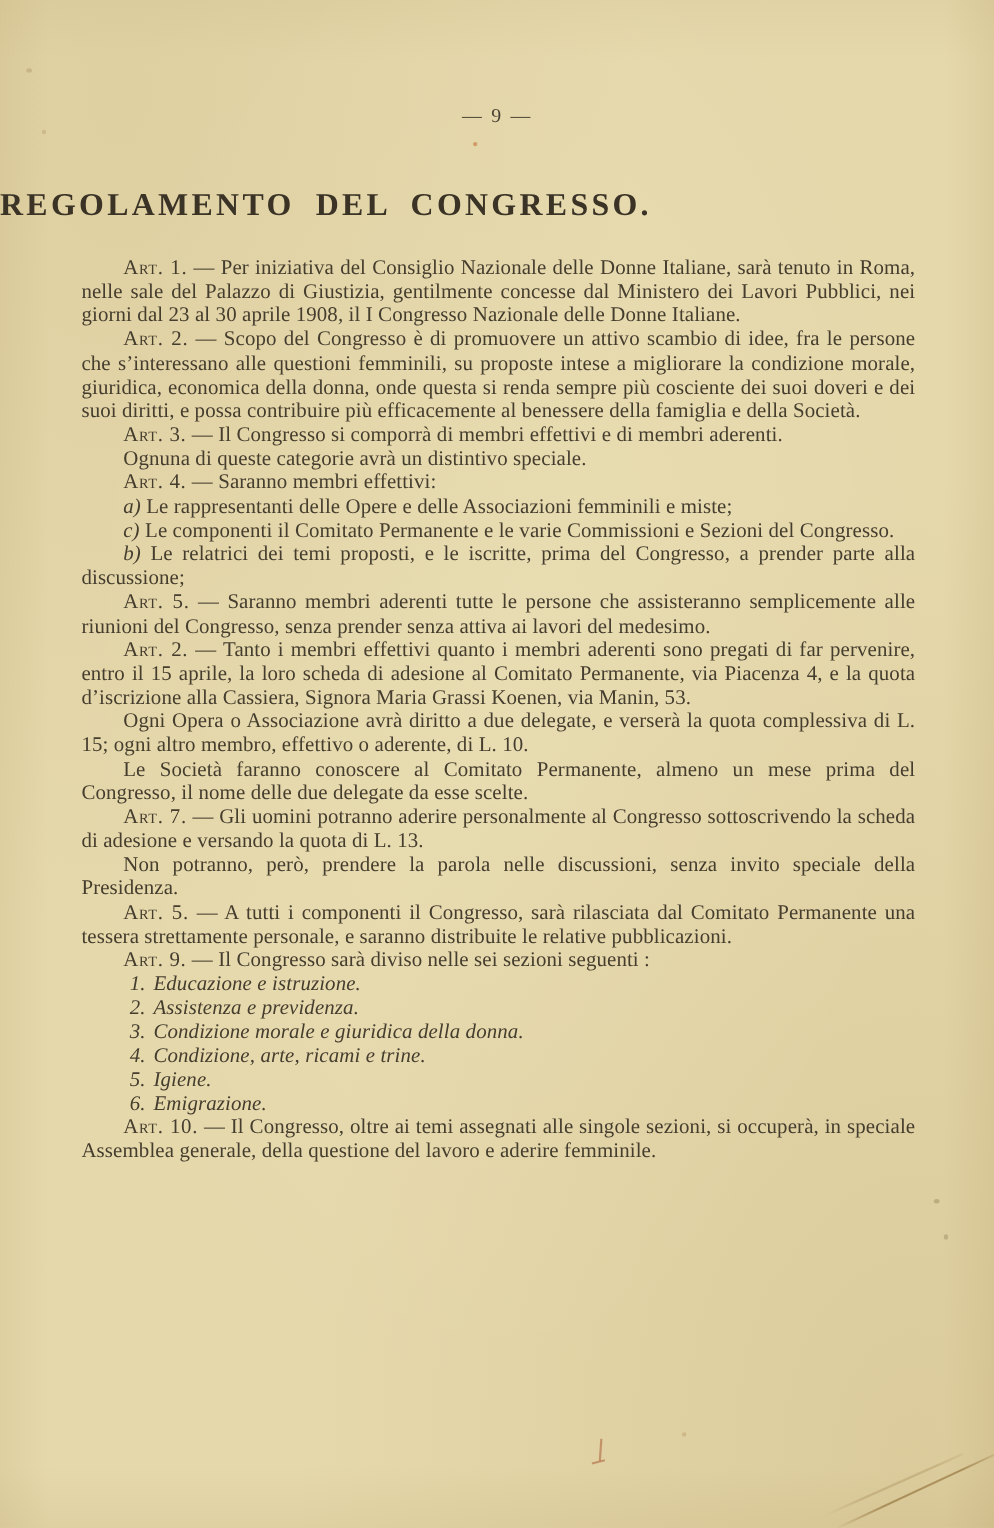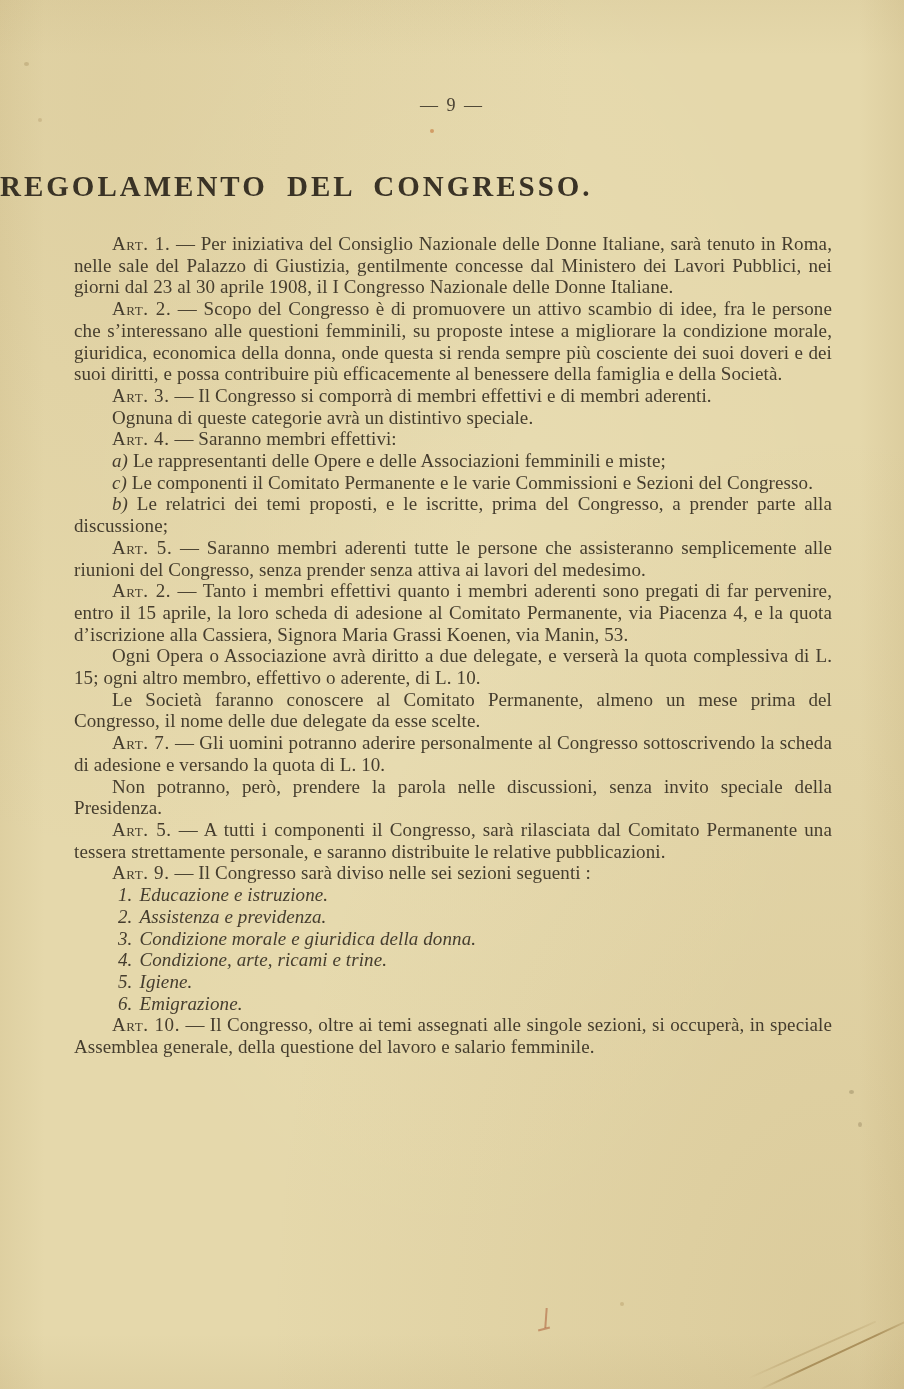--- a/index.html
+++ b/index.html
@@ -82,41 +82,41 @@
     <p><span class="it">b)</span> <span>Le relatrici dei temi proposti, e le iscritte, prima del Congresso, a pren­der parte alla discussione;</span></p>
 
     <p><span class="sc">Art. 5.</span> <span>— Saranno membri aderenti tutte le persone che assisteranno sem­plicemente alle riunioni del Congresso, senza prender senza attiva ai lavori del medesimo.</span></p>
 
     <p><span class="sc">Art. 2.</span> <span>— Tanto i membri effettivi quanto i membri aderenti sono pre­gati di far pervenire, entro il 15 aprile, la loro scheda di adesione al Comitato Permanente, via Piacenza 4, e la quota d’iscrizione alla Cassiera, Signora Maria Grassi Koenen, via Manin, 53.</span></p>
 
     <p>Ogni Opera o Associazione avrà diritto a due delegate, e verserà la quota complessiva di L. 15; ogni altro membro, effettivo o aderente, di L. 10.</p>
 
     <p>Le Società faranno conoscere al Comitato Permanente, almeno un mese prima del Congresso, il nome delle due delegate da esse scelte.</p>
 
-    <p><span class="sc">Art. 7.</span> <span>— Gli uomini potranno aderire personalmente al Congresso sotto­scrivendo la scheda di adesione e versando la quota di L. 10.</span></p>
+    <p><span class="sc">Art. 7.</span> <span>— Gli uomini potranno aderire personalmente al Congresso sotto­scrivendo la scheda di adesione e versando la quota di L. 13.</span></p>
 
     <p>Non potranno, però, prendere la parola nelle discussioni, senza invito spe­ciale della Presidenza.</p>
 
     <p><span class="sc">Art. 5.</span> <span>— A tutti i componenti il Congresso, sarà rilasciata dal Comitato Permanente una tessera strettamente personale, e saranno distribuite le rela­tive pubblicazioni.</span></p>
 
     <p><span class="sc">Art. 9.</span> <span>— Il Congresso sarà diviso nelle sei sezioni seguenti :</span></p>
 
     <p class="sect"><span class="num">1.</span><span>Educazione e istruzione.</span></p>
 
     <p class="sect"><span class="num">2.</span><span>Assistenza e previdenza.</span></p>
 
     <p class="sect"><span class="num">3.</span><span>Condizione morale e giuridica della donna.</span></p>
 
     <p class="sect"><span class="num">4.</span><span>Condizione, arte, ricami e trine.</span></p>
 
     <p class="sect"><span class="num">5.</span><span>Igiene.</span></p>
 
     <p class="sect"><span class="num">6.</span><span>Emigrazione.</span></p>
 
-    <p><span class="sc">Art. 10.</span> <span>— Il Congresso, oltre ai temi assegnati alle singole sezioni, si occuperà, in speciale Assemblea generale, della questione del lavoro e salario femminile.</span></p>
+    <p><span class="sc">Art. 10.</span> <span>— Il Congresso, oltre ai temi assegnati alle singole sezioni, si occuperà, in speciale Assemblea generale, della questione del lavoro e aderire femminile.</span></p>
 
   </div>
 
   <div class="speck s1"></div>
   <div class="speck s2"></div>
   <div class="speck s3"></div>
   <div class="speck s4"></div>
   <div class="speck s5"></div>
   <div class="speck s6"></div>
   <div class="redmark-v"></div>

